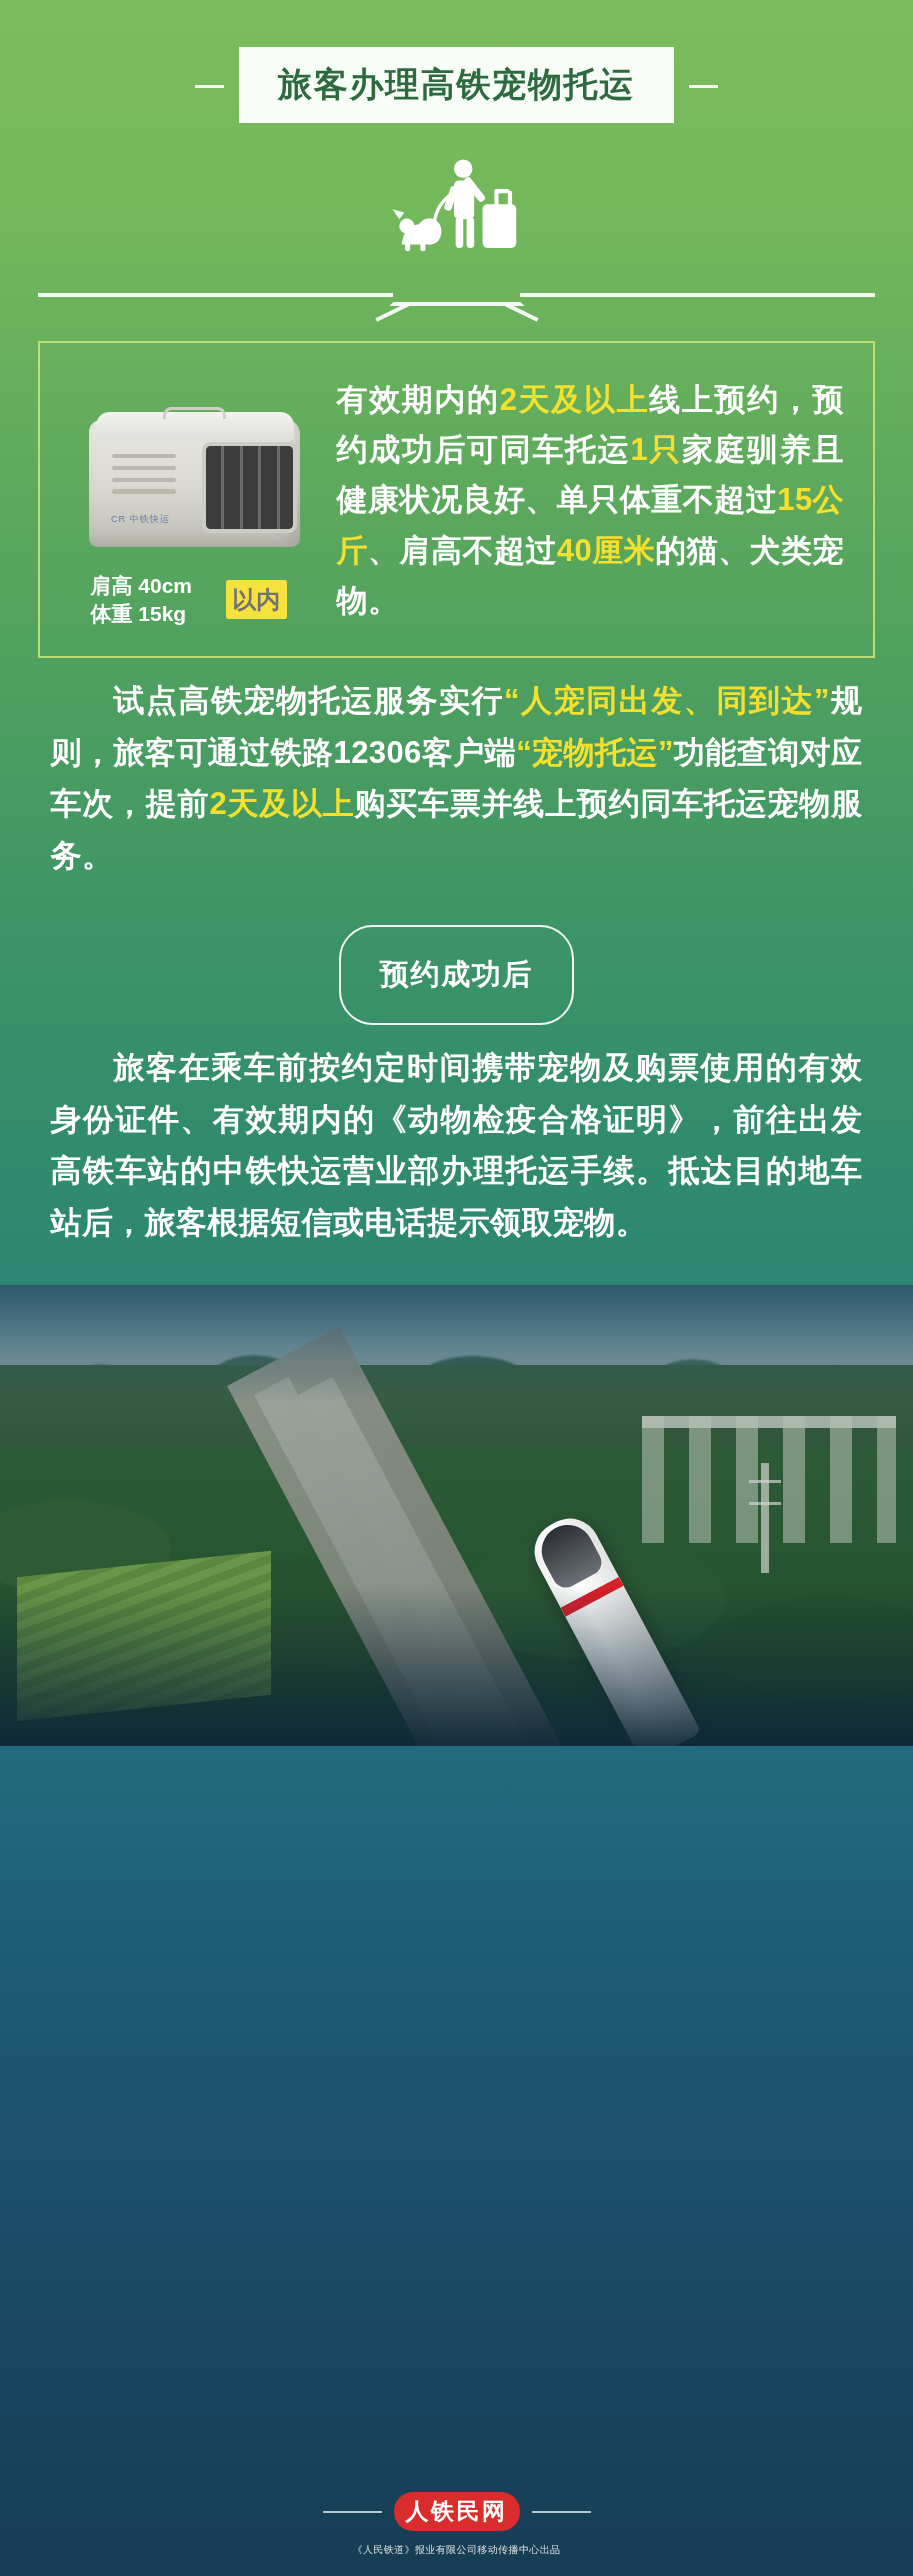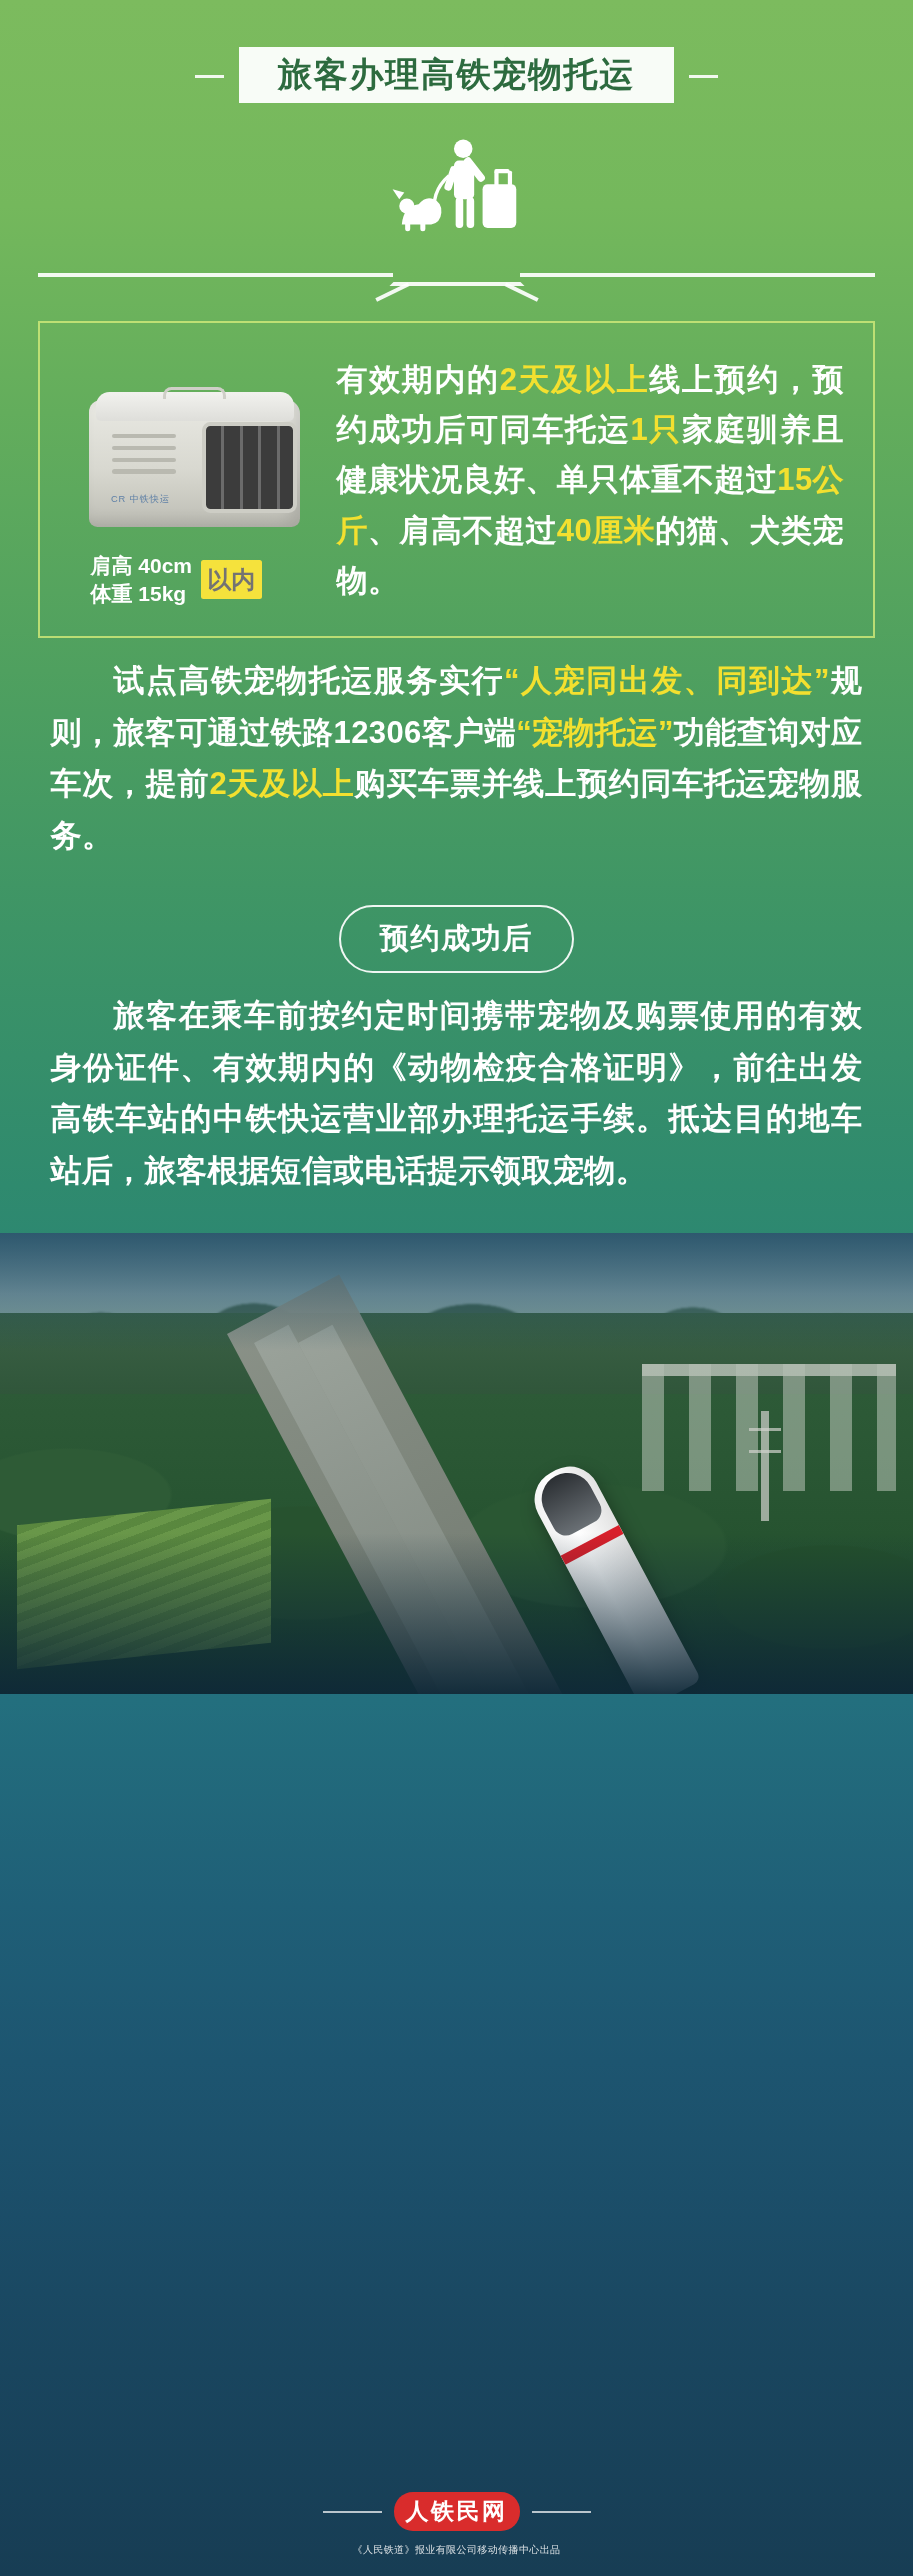--- a/index.html
+++ b/index.html
@@ -41,21 +41,21 @@
     justify-content: center;
     align-items: center;
   }
   .title-bar {
     position: relative;
     background: rgba(255,255,255,0.95);
     color: #2d6b3f;
     font-size: 34px;
     font-weight: bold;
     letter-spacing: 1.7px;
-    padding: 5px 39px;
+    padding: 15px 39px;
     white-space: nowrap;
   }
   .title-bar::before,
   .title-bar::after {
     content: "";
     position: absolute;
     top: 50%;
     width: 29px;
     height: 3.4px;
     background: rgba(255,255,255,0.9);
@@ -212,20 +212,21 @@
     color: #5d7fa6;
     letter-spacing: 0.8px;
   }
 
   .spec {
     margin: 15px auto 0;
     width: 211px;
     display: flex;
     align-items: center;
     color: #ffffff;
+    gap: 25px;
   }
   .spec-rows {
     font-size: 21px;
     font-weight: bold;
     line-height: 1.32;
     white-space: nowrap;
   }
   .spec-badge {
     margin-left: 8.5px;
     background: #f5e23c;
@@ -264,21 +265,21 @@
   
   .pill-wrap {
     margin: 44px auto 0;
     width: 913px;
     display: flex;
     justify-content: center;
   }
   .pill {
     border: 2.5px solid rgba(255,255,255,0.92);
     border-radius: 34px;
-    padding: 12px 39px;
+    padding: 28px 39px;
     color: #ffffff;
     font-size: 29px;
     font-weight: bold;
     letter-spacing: 1.7px;
   }
 
   
   .photo {
     position: relative;
     margin-top: 37px;

